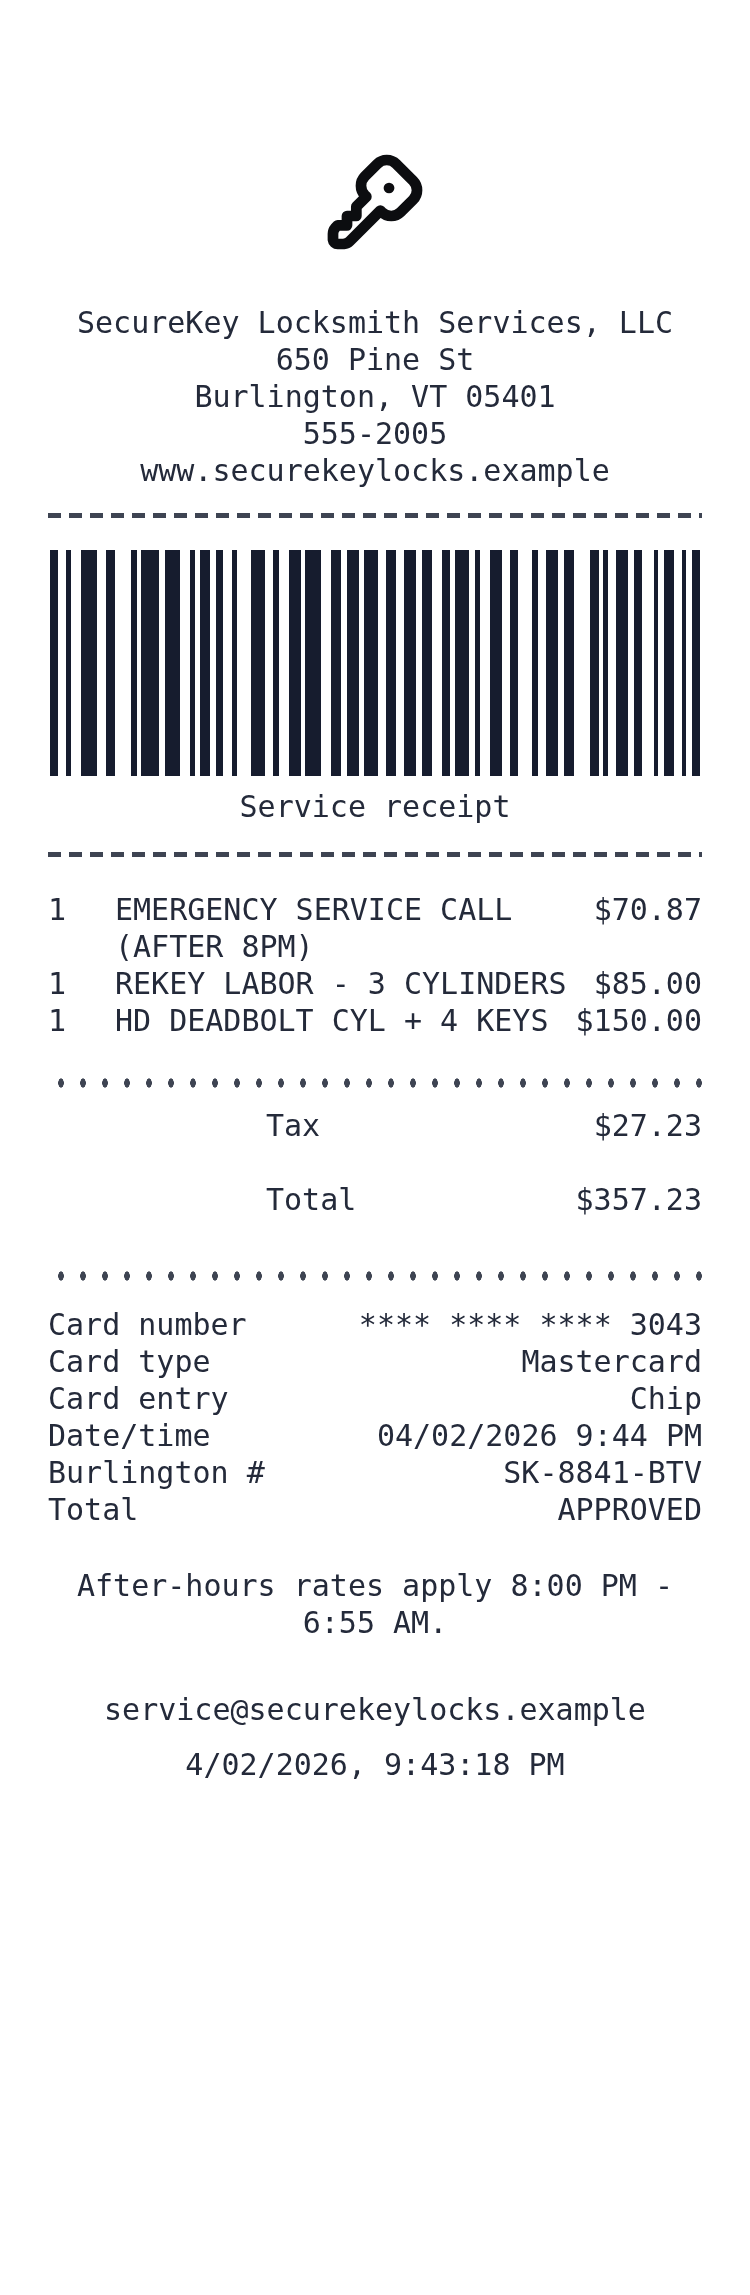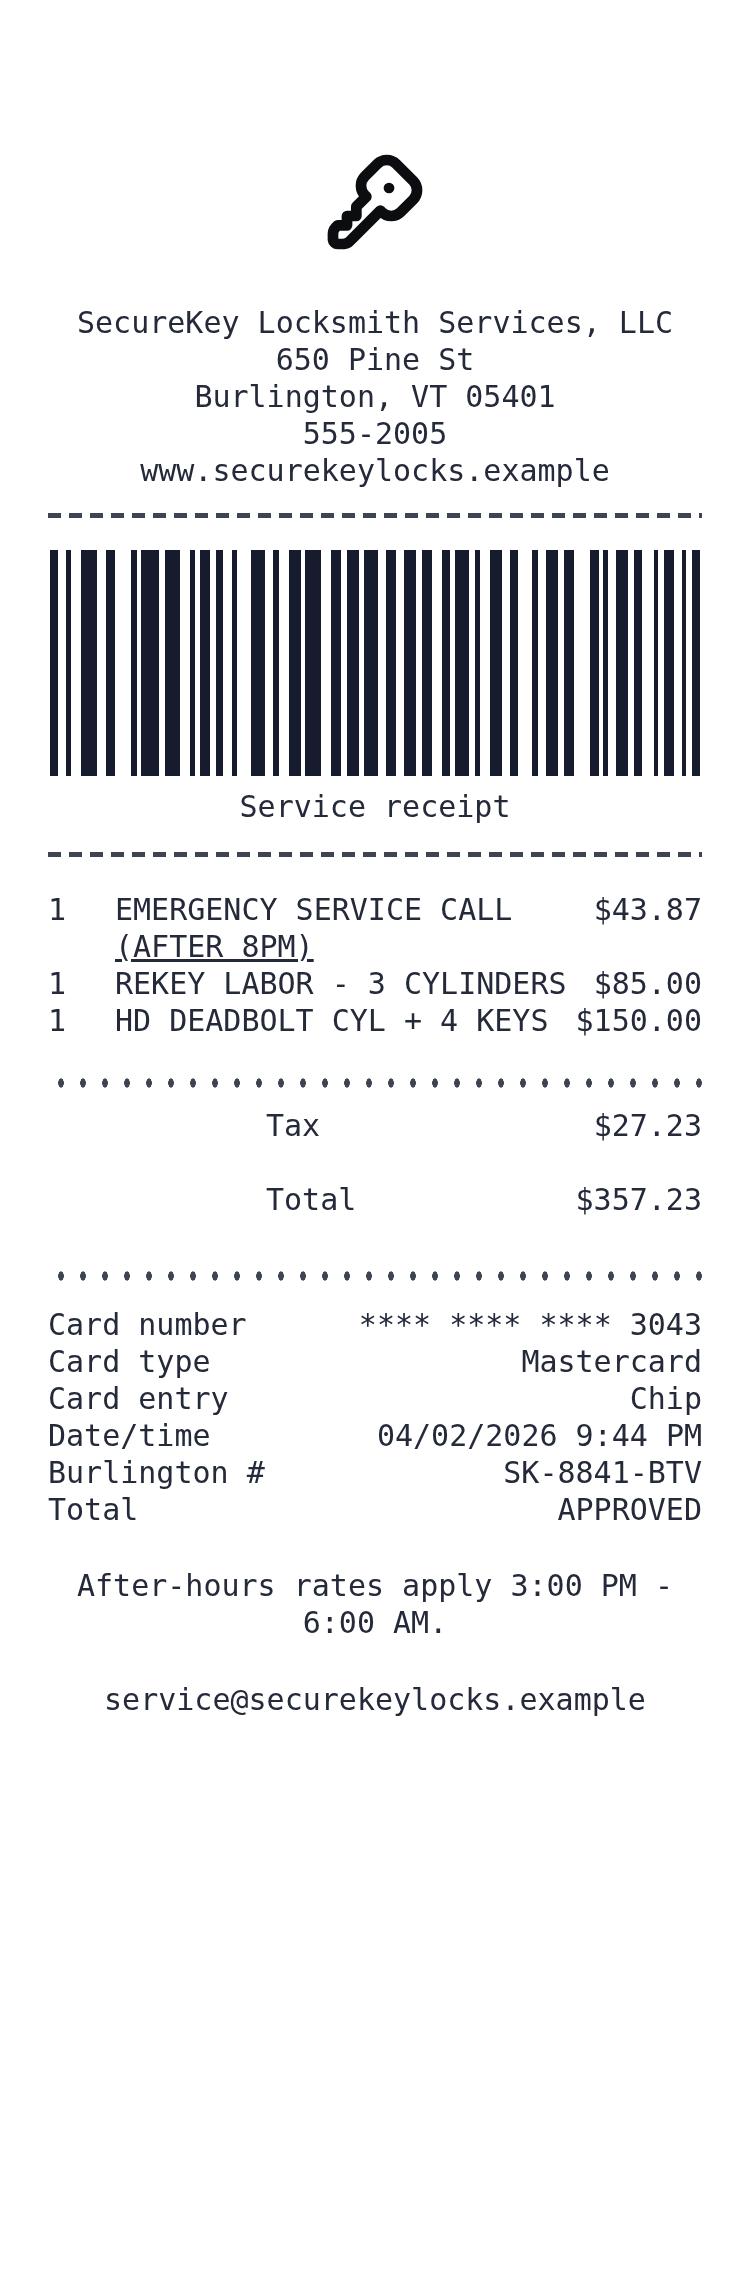--- a/index.html
+++ b/index.html
@@ -49,21 +49,21 @@
     height: 226px;
     background: #161c2e;
     flex: 0 0 auto;
   }
   .title-block { margin-top: 12px; }
   .items-block { margin-top: 34px; }
   .item-row { display: flex; }
   .item-qty { width: 67px; flex: 0 0 auto; }
   .item-desc { flex: 1 1 auto; text-align: left; white-space: nowrap; }
   .item-price { text-align: right; flex: 0 0 auto; }
-  .item-cont { padding-left: 67px; text-decoration: underline; }
+  .item-cont { padding-left: 67px; }
   .sep-dot {
     height: 12px;
     margin-top: 38px;
     background-image: radial-gradient(ellipse 3px 5px at 50% 50%, #3e4452 85%, transparent 100%);
     background-size: 22px 12px;
     background-repeat: repeat-x;
     background-position: 2px 50%;
   }
   .sep-dot.second { margin-top: 52px; }
   .totals-block { margin-top: 18px; }
@@ -74,21 +74,21 @@
   }
   .tot-gap { height: 37px; }
   .pay-block { margin-top: 24px; }
   .pay-row {
     display: flex;
     justify-content: space-between;
   }
   .notes-block { margin-top: 44px; }
   .notes-block p, .afterhours p { margin: 0; }
   .afterhours { margin-top: 39px; }
-  .email-line { margin-top: 40px; }
+  .email-line { margin-top: 50px; }
   .datetime-line { margin-top: 18px; }
 </style>
 </head>
 <body>
 
 <div class="receipt">
 
   <div class="icon-wrap">
     <svg viewBox="0 0 24 24" fill="none" stroke="currentColor" stroke-width="2.3" stroke-linecap="round" stroke-linejoin="round">
       <path d="M16.555 3.843l3.602 3.602a2.877 2.877 0 0 1 0 4.069l-2.643 2.643a2.877 2.877 0 0 1 -4.069 0l-.301 -.301l-6.558 6.558a2 2 0 0 1 -1.239 .578l-.175 .008h-1.172a1 1 0 0 1 -.993 -.883l-.007 -.117v-1.172a2 2 0 0 1 .467 -1.284l.119 -.13l.414 -.414h2v-2h2v-2l2.144 -2.144l-.301 -.301a2.877 2.877 0 0 1 0 -4.069l2.643 -2.643a2.877 2.877 0 0 1 4.069 0z"></path>
@@ -149,21 +149,21 @@
   <div class="title-block center">
     <div>Service receipt</div>
   </div>
 
   <div class="sep-dash second"></div>
 
   <div class="items-block">
     <div class="item-row">
       <span class="item-qty">1</span>
       <span class="item-desc">EMERGENCY SERVICE CALL</span>
-      <span class="item-price">$43.87</span>
+      <span class="item-price">$70.87</span>
     </div>
     <div class="item-cont">(AFTER 8PM)</div>
     <div class="item-row">
       <span class="item-qty">1</span>
       <span class="item-desc">REKEY LABOR - 3 CYLINDERS</span>
       <span class="item-price">$85.00</span>
     </div>
     <div class="item-row">
       <span class="item-qty">1</span>
       <span class="item-desc">HD DEADBOLT CYL + 4 KEYS</span>
@@ -209,19 +209,20 @@
       <span>SK-8841-BTV</span>
     </div>
     <div class="pay-row">
       <span>Total</span>
       <span>APPROVED</span>
     </div>
   </div>
 
 
   <div class="afterhours center">
-    <p>After-hours rates apply 3:00 PM - 6:00 AM.</p>
+    <p>After-hours rates apply 8:00 PM - 6:55 AM.</p>
   </div>
 
   <div class="email-line center">service@securekeylocks.example</div>
 
+  <div class="datetime-line center">4/02/2026, 9:43:18 PM</div>
 
 </div>
 
 </body></html>

